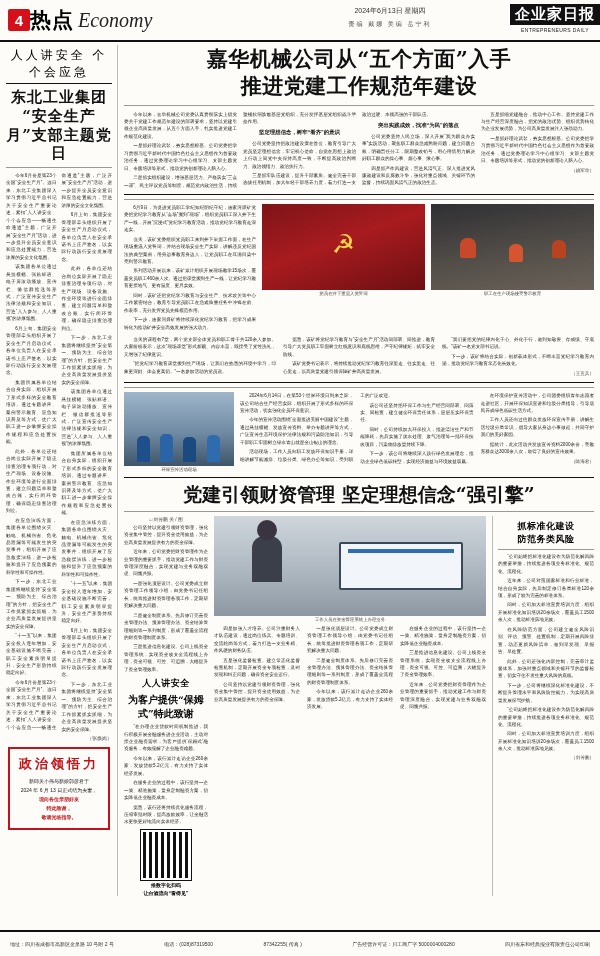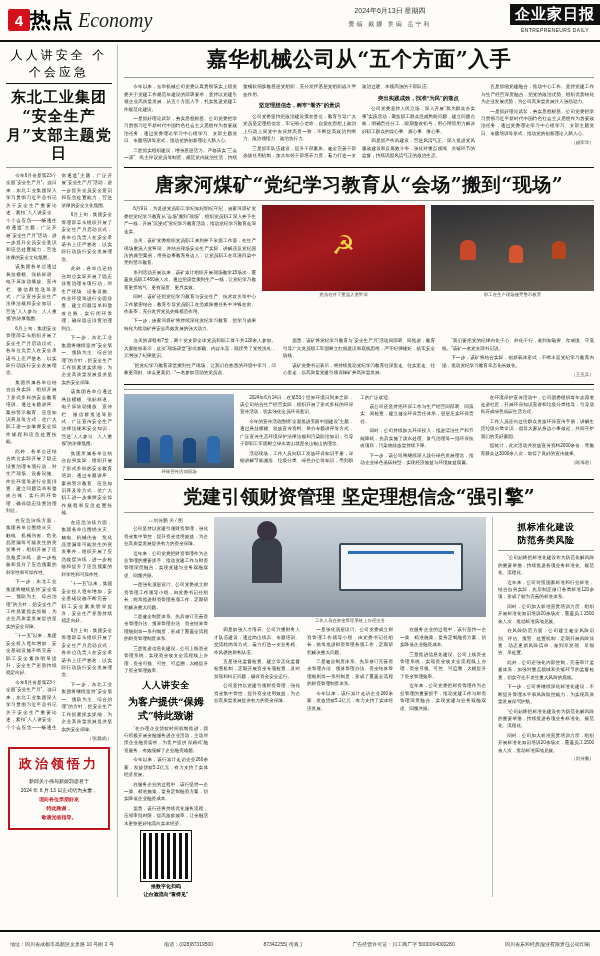--- a/index.html
+++ b/index.html
@@ -141,41 +141,41 @@
           <div class="red">特此致谢，</div>
           <div class="red">敬请光临指导。</div>
         </div>
       </div>
     </div>
 
     <div class="col-right">
 
       <div>
         <div class="hl1">嘉华机械公司从“五个方面”入手</div>
+        <div class="hl1">推进党建工作规范年建设</div>
         <div class="thin" style="margin:5px 0;"></div>
         <div class="cols4">
           <p>今年以来，嘉华机械公司党委认真贯彻落实上级党委关于党建工作规范年建设的部署要求，坚持以党建引领企业高质量发展，从五个方面入手，扎实推进党建工作规范化建设。</p>
           <p>一是抓好理论武装，夯实思想根基。公司党委把学习贯彻习近平新时代中国特色社会主义思想作为首要政治任务，通过党委理论学习中心组学习、支部主题党日、专题培训等形式，推动党的创新理论入脑入心。</p>
           <p>二是抓实组织建设，增强基层活力。严格落实“三会一课”、民主评议党员等制度，规范党内政治生活，持续整顿软弱涣散基层党组织，充分发挥基层党组织战斗堡垒作用。</p>
           <div class="subhd">坚定理想信念，树牢“看齐”的意识</div>
           <p>公司党委坚持把政治建设摆在首位，教育引导广大党员坚定理想信念，牢记初心使命，自觉在思想上政治上行动上同党中央保持高度一致，不断提高政治判断力、政治领悟力、政治执行力。</p>
           <p>三是抓牢队伍建设，提升干部素质。健全完善干部选拔任用机制，加大年轻干部培养力度，着力打造一支政治过硬、本领高强的干部队伍。</p>
           <div class="subhd">突出实践成效，找准“为民”的落点</div>
           <p>公司党委坚持人民立场，深入开展“我为群众办实事”实践活动，聚焦职工群众急难愁盼问题，建立问题台账，明确责任分工，限期整改销号，用心用情用力解决好职工群众的操心事、烦心事、揪心事。</p>
           <p>四是抓严作风建设，营造风清气正。深入推进党风廉政建设和反腐败斗争，强化对重点领域、关键环节的监督，持续巩固风清气正的政治生态。</p>
           <p>五是抓细党建融合，推动中心工作。坚持党建工作与生产经营深度融合，把党的政治优势、组织优势转化为企业发展优势，为公司高质量发展注入强劲动力。</p>
           <p>一是抓好理论武装，夯实思想根基。公司党委把学习贯彻习近平新时代中国特色社会主义思想作为首要政治任务，通过党委理论学习中心组学习、支部主题党日、专题培训等形式，推动党的创新理论入脑入心。</p>
           <div class="byline">（姚军华）</div>
         </div>
       </div>
 
       <div class="rule" style="margin:5px 0 4px;"></div>
 
       <div>
-        <div class="hl2">唐家河煤矿“党纪学习教育从“会场”搬到“现场”</div>
         <div class="thin" style="margin:4px 0;"></div>
 
         <div style="display:flex;gap:6px;">
           <div style="flex:0 0 132px;">
             <div class="cols3" style="column-count:1;">
               <p>6月9日，为促进党员职工学纪知纪明纪守纪，唐家河煤矿党委把党纪学习教育从“会场”搬到“现场”，组织党员职工深入井下生产一线，开展“沉浸式”党纪学习教育活动，推动党纪学习教育走深走实。</p>
               <p>当天，该矿党委组织党员职工来到井下采掘工作面，在生产现场重温入党誓词，并结合现场安全生产实际，讲解违反党纪国法的典型案例，用身边事教育身边人，让党员职工在耳濡目染中受到警示教育。</p>
               <p>系列活动开展以来，该矿累计组织开展现场教学15场次，覆盖党员职工460余人次。通过把课堂搬到生产一线，让党纪学习教育更接地气、更有温度、更具实效。</p>
               <p>同时，该矿还把党纪学习教育与安全生产、技术攻关等中心工作紧密结合，教育引导党员职工在急难险重任务中冲锋在前、作表率，充分发挥党员先锋模范作用。</p>
               <p>下一步，唐家河煤矿将持续深化党纪学习教育，把学习成果转化为推动矿井安全高效发展的强大动力。</p>

